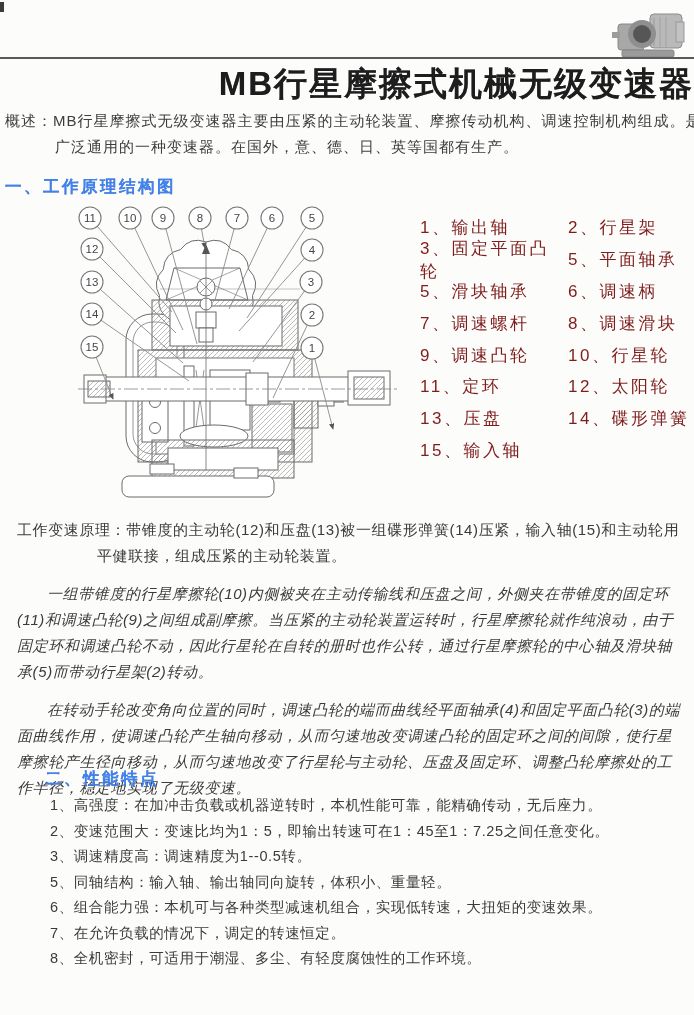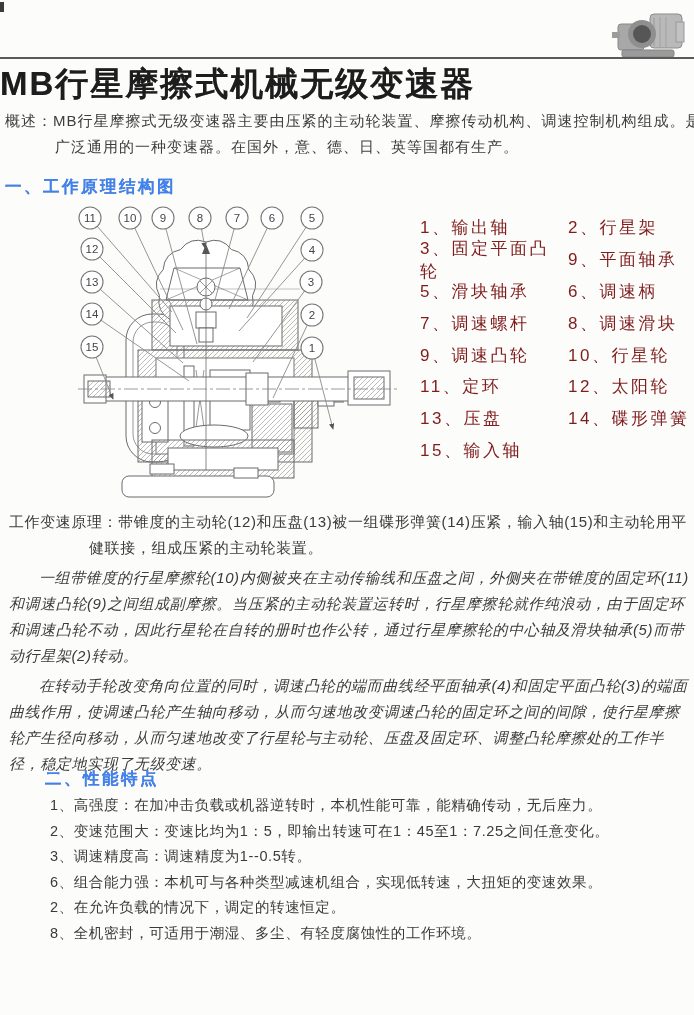--- a/index.html
+++ b/index.html
@@ -5,21 +5,21 @@
   html,body{margin:0;padding:0;background:#e8e8e8;}
   .page{
     position:relative;width:694px;height:1015px;margin:0 auto;
     background:#fcfcfb;overflow:hidden;
     font-family:"Liberation Sans","DejaVu Sans",sans-serif;
     color:#3a3a3a;
   }
   .corner-artifact{position:absolute;left:0;top:2px;width:4px;height:10px;background:#3c3c3c;}
   .top-rule{position:absolute;left:0;top:57px;width:694px;height:2px;background:#5a5a5a;}
   .doc-title{
-    position:absolute;left:0;top:62px;width:694px;text-align:left;
+    position:absolute;left:0;top:62px;width:694px;text-align:right;
     font-size:33px;font-weight:bold;letter-spacing:2px;color:#1d1d1d;
     text-shadow:0 0 .6px rgba(0,0,0,.5);
   }
   .overview{
     position:absolute;left:5px;top:108px;width:686px;
     font-size:15px;line-height:26px;letter-spacing:1px;
     padding-left:50px;text-indent:-50px;color:#3d3d3d;
   }
   .sec-heading{
     position:absolute;left:5px;font-size:16.5px;font-weight:bold;
@@ -29,21 +29,21 @@
   .diagram-wrap{position:absolute;left:40px;top:198px;width:360px;height:304px;}
   .parts-grid{
     position:absolute;left:420px;top:212px;width:270px;
     display:grid;grid-template-columns:148px 1fr;grid-auto-rows:31.8px;
     font-size:17px;letter-spacing:2.5px;color:#7f1d1d;align-items:center;
   }
   .principle{
     position:absolute;left:5px;top:505px;width:688px;
     font-size:15px;line-height:26px;letter-spacing:.6px;color:#3b3b3b;
   }
-  .principle p{margin:4px;}
+  .principle p{margin:12px;}
   .p-hang{padding-left:80px;text-indent:-80px;}
   .p-ind{text-indent:30px;font-style:italic;}
   .features{
     position:absolute;left:30px;top:793px;width:660px;
     font-size:14.5px;line-height:25.5px;letter-spacing:.6px;color:#3b3b3b;
   }
   .features div{padding-left:25px;text-indent:-25px;margin-left:20px;}
   svg text{font-family:"Liberation Sans","DejaVu Sans",sans-serif;}
 </style>
 </head>
@@ -200,21 +200,21 @@
       <text x="92" y="318">14</text>
       <text x="92" y="351">15</text>
     </g>
   </svg>
   </div>
 
   <div class="parts-grid">
     <span>1、输出轴</span>
     <span>2、行星架</span>
     <span>3、固定平面凸轮</span>
-    <span>9、平面轴承</span>
+    <span>5、平面轴承</span>
     <span>5、滑块轴承</span>
     <span>6、调速柄</span>
     <span>7、调速螺杆</span>
     <span>8、调速滑块</span>
     <span>9、调速凸轮</span>
     <span>10、行星轮</span>
     <span>11、定环</span>
     <span>12、太阳轮</span>
     <span>13、压盘</span>
     <span>14、碟形弹簧</span>
@@ -226,18 +226,19 @@
     <p class="p-ind">一组带锥度的行星摩擦轮(10)内侧被夹在主动传输线和压盘之间，外侧夹在带锥度的固定环(11)和调速凸轮(9)之间组成副摩擦。当压紧的主动轮装置运转时，行星摩擦轮就作纯浪动，由于固定环和调速凸轮不动，因此行星轮在自转的册时也作公转，通过行星摩擦轮的中心轴及滑块轴承(5)而带动行星架(2)转动。</p>
     <p class="p-ind">在转动手轮改变角向位置的同时，调速凸轮的端而曲线经平面轴承(4)和固定平面凸轮(3)的端面曲线作用，使调速凸轮产生轴向移动，从而匀速地改变调速凸轮的固定环之间的间隙，使行星摩擦轮产生径向移动，从而匀速地改变了行星轮与主动轮、压盘及固定环、调整凸轮摩擦处的工作半径，稳定地实现了无级变速。</p>
   </div>
 
   <div class="sec-heading h2">二、性能特点</div>
 
   <div class="features">
     <div>1、高强度：在加冲击负载或机器逆转时，本机性能可靠，能精确传动，无后座力。</div>
     <div>2、变速范围大：变速比均为1：5，即输出转速可在1：45至1：7.25之间任意变化。</div>
     <div>3、调速精度高：调速精度为1--0.5转。</div>
+    <div>5、同轴结构：输入轴、输出轴同向旋转，体积小、重量轻。</div>
     <div>6、组合能力强：本机可与各种类型减速机组合，实现低转速，大扭矩的变速效果。</div>
-    <div>2、在允许负载的情况下，调定的转速恒定。</div>
+    <div>7、在允许负载的情况下，调定的转速恒定。</div>
     <div>8、全机密封，可适用于潮湿、多尘、有轻度腐蚀性的工作环境。</div>
   </div>
 
 </div>
 
 </body></html>

